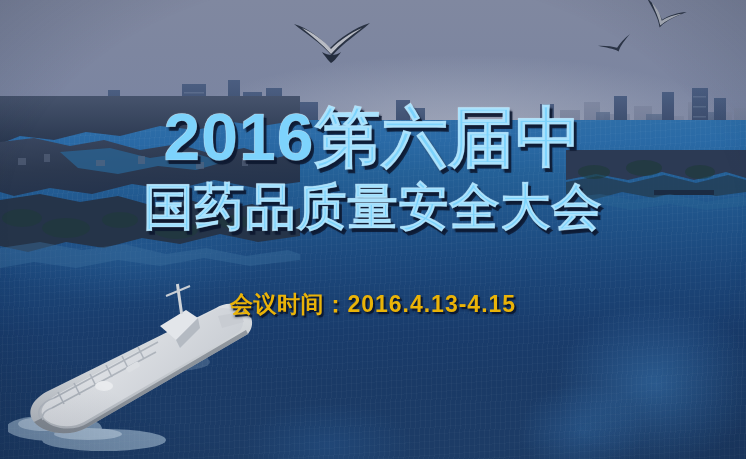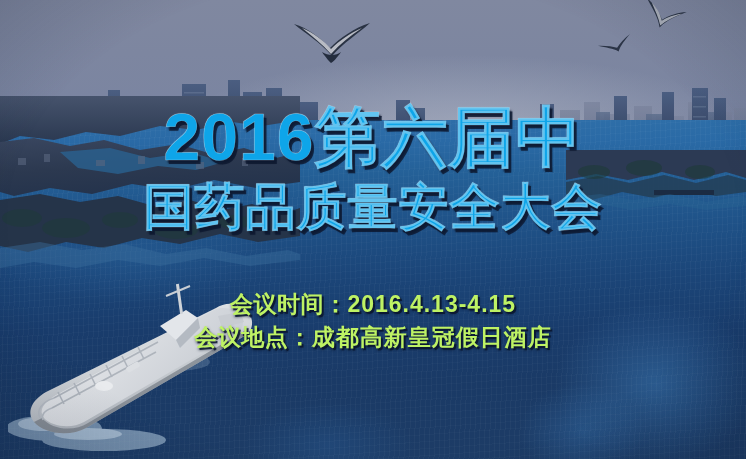--- a/index.html
+++ b/index.html
@@ -88,41 +88,41 @@
   .gull svg{display:block;}
 
   
   #title-block{
     position:absolute;left:0;top:104px;width:100%;
     text-align:center;
     pointer-events:none;
   }
   .title-line{
     display:block;
-    color:#0ea5e9;
+    color:#7dd3fc;
     font-weight:bold;
     letter-spacing:1px;
     line-height:1;
     text-shadow:
       3px 4px 0 rgba(12,24,48,.80),
       2px 3px 2px rgba(10,20,42,.75),
       0 0 1px rgba(255,255,255,.6);
     -webkit-text-stroke:0.5px rgba(255,255,255,.35);
   }
   #title-1{font-size:66px;margin-bottom:12px;}
   #title-2{font-size:50px;}
 
   #sub-block{
     position:absolute;left:0;top:288px;width:100%;
     text-align:center;
     pointer-events:none;
   }
   .sub-line{
     display:block;
-    color:#bef264;
+    color:#eab308;
     font-weight:bold;
     font-size:23px;
     line-height:1.42;
     letter-spacing:.5px;
     text-shadow:
       2px 2px 0 rgba(10,22,46,.85),
       1px 2px 3px rgba(8,18,40,.8);
   }
   .sub-line .val{letter-spacing:1px;}
 </style>
@@ -385,16 +385,15 @@
 
   <div id="vignette"></div>
 
   <div id="title-block">
     <span id="title-1" class="title-line">2016第六届中</span>
     <span id="title-2" class="title-line">国药品质量安全大会</span>
   </div>
 
   <div id="sub-block">
     <span class="sub-line"><span>会议时间：</span><span class="val">2016.4.13-4.15</span></span>
-    <span class="sub-line"><span>会议地点：</span><span class="val">成都高新皇冠假日酒店</span></span>
   </div>
 
 </div>
 
 </body></html>

